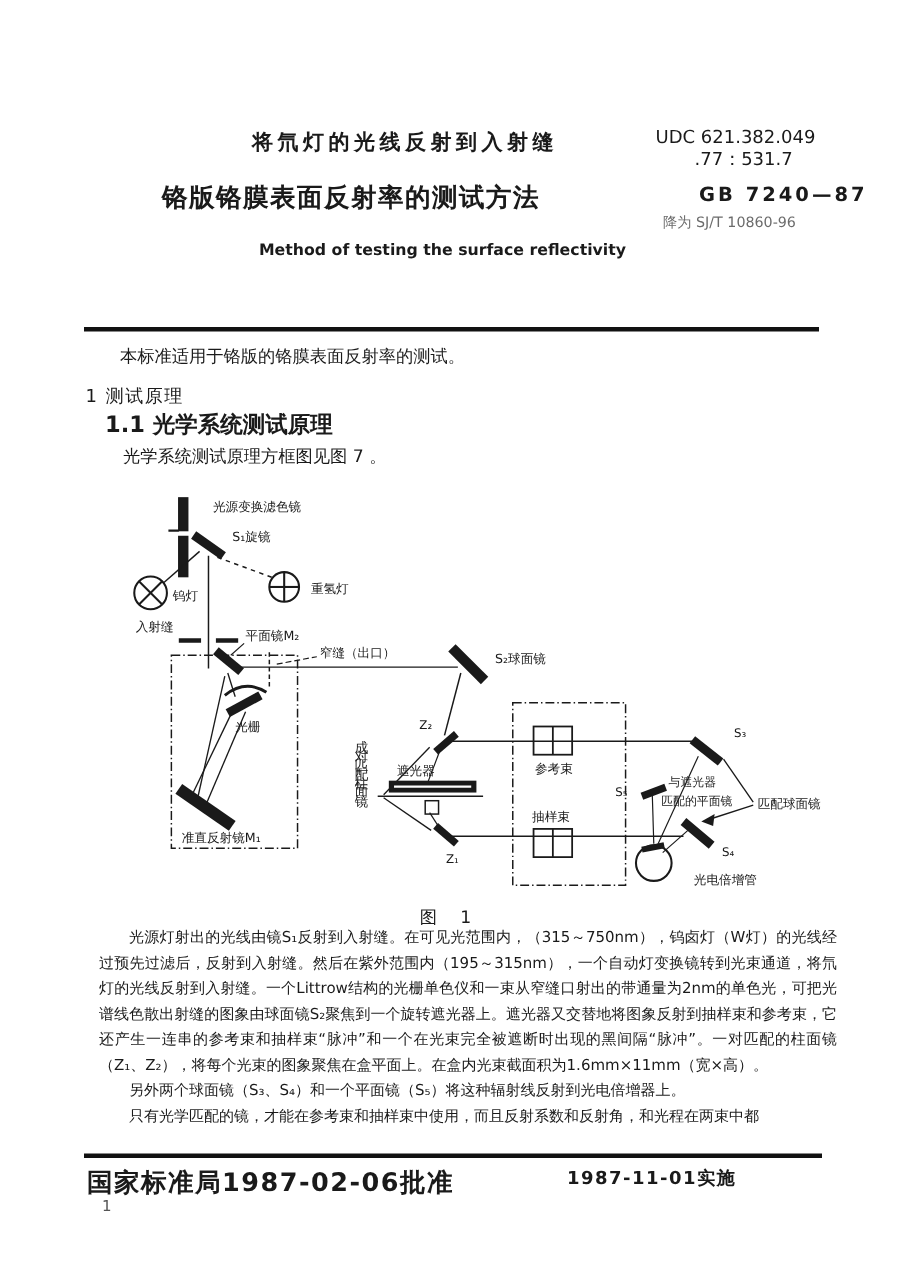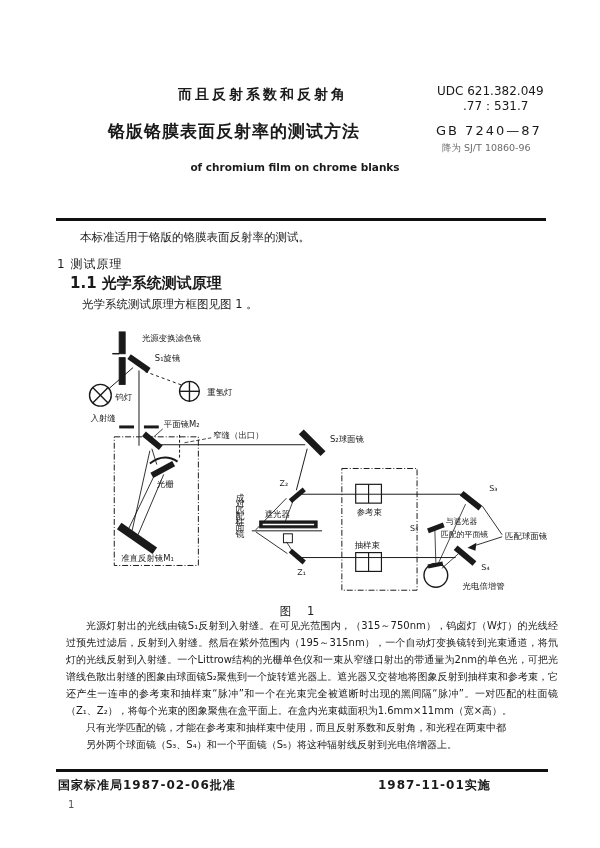--- a/index.html
+++ b/index.html
@@ -9,21 +9,21 @@
     color:#1a1a1a;position:relative;overflow:hidden;
   }
   .abs{position:absolute;}
   
   .std-header{left:168px;top:86px;width:190px;text-align:center;
     font-size:14px;font-weight:bold;letter-spacing:3px;white-space:nowrap;}
   .udc{left:437px;top:84px;width:120px;font-size:12px;font-weight:normal;line-height:15px;}
   .udc .l2{margin-left:26px;}
   .title-zh{left:108px;top:120px;width:250px;text-align:center;
     font-size:17px;font-weight:bold;letter-spacing:1px;white-space:nowrap;}
-  .gb-num{left:436px;top:123px;font-size:13px;font-weight:normal;letter-spacing:2px;white-space:nowrap;}
+  .gb-num{left:466px;top:123px;font-size:13px;font-weight:bold;letter-spacing:2px;white-space:nowrap;}
   .demoted{left:442px;top:142px;font-size:9.5px;color:#6b6b6b;white-space:nowrap;}
   .title-en{left:130px;top:160px;width:330px;text-align:center;
     font-size:10.5px;font-weight:bold;line-height:15px;}
   .rule-top{left:56px;top:218px;width:490px;height:3px;background:#111;}
   
   .intro{left:57px;top:230px;width:490px;font-size:11.5px;text-indent:2em;}
   .sec1{left:57px;top:256px;font-size:12px;font-weight:normal;letter-spacing:1px;}
   .sec11{left:70px;top:274px;font-size:15px;font-weight:bold;}
   .sec11-body{left:82px;top:297px;font-size:11.5px;}
   
@@ -33,49 +33,49 @@
   .lbl-s{font-size:8px;}
   .vlabel{left:233px;top:486px;height:115px;writing-mode:vertical-rl;
     font-size:9px;letter-spacing:6px;white-space:nowrap;}
   .fig-caption{left:0;top:604px;width:600px;text-align:center;
     font-size:11.5px;letter-spacing:6px;}
   
   .paras{left:66px;top:617px;width:492px;font-size:10px;line-height:17px;text-align:justify;}
   .paras p{margin:0;text-indent:2em;}
   
   .rule-bottom{left:56px;top:769px;width:492px;height:2.5px;background:#111;}
-  .footer-left{left:58px;top:777px;font-size:12px;font-weight:bold;letter-spacing:1px;}
+  .footer-left{left:58px;top:777px;font-size:17px;font-weight:bold;letter-spacing:1px;}
   .footer-right{left:378px;top:777px;width:170px;
     font-size:12px;font-weight:bold;letter-spacing:1px;}
   .page-num{left:68px;top:799px;font-size:10px;color:#555;}
 </style>
 </head>
 <body>
 
-<div class="abs std-header">而且反射系数和反射角</div>
+<div class="abs std-header">将氘灯的光线反射到入射缝</div>
 
 <div class="abs udc">
   <div class="l1">UDC 621.382.049</div>
   <div class="l2">.77：531.7</div>
 </div>
 
 <div class="abs title-zh">铬版铬膜表面反射率的测试方法</div>
 <div class="abs gb-num">GB 7240—87</div>
 <div class="abs demoted">降为 SJ/T 10860-96</div>
 
 <div class="abs title-en">
-  <div>of chromium film on chrome blanks</div>
+  <div>Method of testing the surface reflectivity</div>
 </div>
 
 <div class="abs rule-top"></div>
 
 <div class="abs intro">本标准适用于铬版的铬膜表面反射率的测试。</div>
 <div class="abs sec1">1  测试原理</div>
 <div class="abs sec11">1.1  光学系统测试原理</div>
-<div class="abs sec11-body">光学系统测试原理方框图见图 1 。</div>
+<div class="abs sec11-body">光学系统测试原理方框图见图 7 。</div>
 
 <svg class="abs fig-svg" viewBox="0 0 545 287">
   <g stroke="#1a1a1a" fill="none" stroke-width="1">
 
     <g>
       <rect x="62" y="6" width="6" height="22" fill="#1a1a1a"></rect>
       <rect x="62" y="32" width="6" height="27" fill="#1a1a1a"></rect>
       <line x1="55" y1="28" x2="62" y2="28" stroke-width="1.5"></line>
     </g>
 
@@ -205,20 +205,20 @@
   <text class="lbl" x="452" y="215">匹配球面镜</text>
   <text class="lbl" x="409" y="266">光电倍增管</text>
 </svg>
 
 <div class="abs vlabel">成对匹配柱面镜</div>
 
 <div class="abs fig-caption">图  1</div>
 
 <div class="abs paras">
   <p>光源灯射出的光线由镜S₁反射到入射缝。在可见光范围内，（315～750nm），钨卤灯（W灯）的光线经过预先过滤后，反射到入射缝。然后在紫外范围内（195～315nm），一个自动灯变换镜转到光束通道，将氘灯的光线反射到入射缝。一个Littrow结构的光栅单色仪和一束从窄缝口射出的带通量为2nm的单色光，可把光谱线色散出射缝的图象由球面镜S₂聚焦到一个旋转遮光器上。遮光器又交替地将图象反射到抽样束和参考束，它还产生一连串的参考束和抽样束“脉冲”和一个在光束完全被遮断时出现的黑间隔“脉冲”。一对匹配的柱面镜（Z₁、Z₂），将每个光束的图象聚焦在盒平面上。在盒内光束截面积为1.6mm×11mm（宽×高）。</p>
+  <p>另外两个球面镜（S₃、S₄）和一个平面镜（S₅）将这种辐射线反射到光电倍增器上。</p>
   <p>只有光学匹配的镜，才能在参考束和抽样束中使用，而且反射系数和反射角，和光程在两束中都</p>
-  <p>另外两个球面镜（S₃、S₄）和一个平面镜（S₅）将这种辐射线反射到光电倍增器上。</p>
 </div>
 
 <div class="abs rule-bottom"></div>
 <div class="abs footer-left">国家标准局1987-02-06批准</div>
 <div class="abs footer-right">1987-11-01实施</div>
 <div class="abs page-num">1</div>
 
 </body></html>

